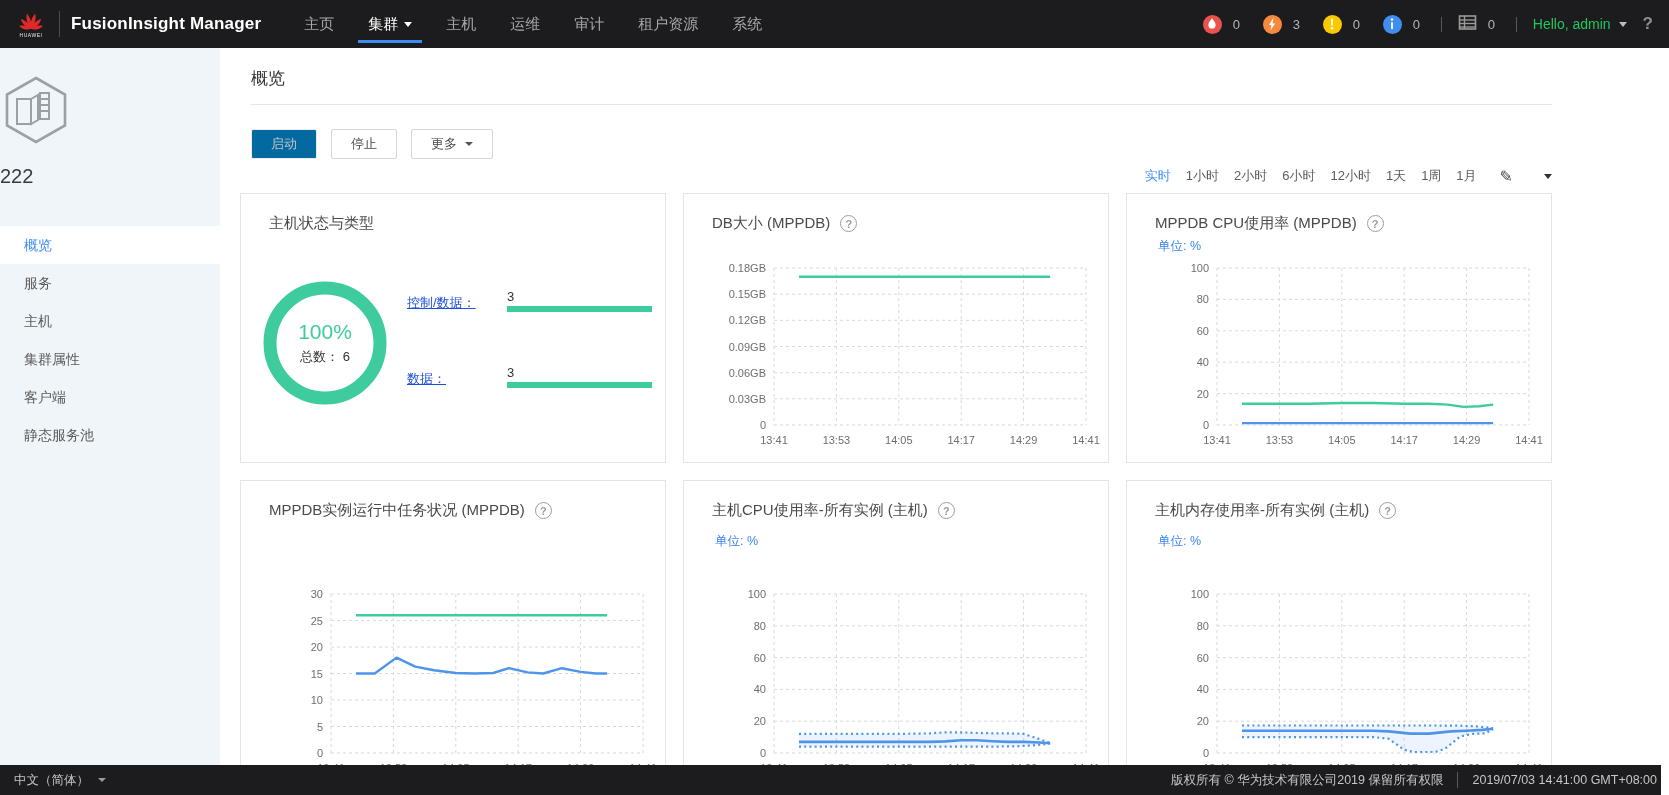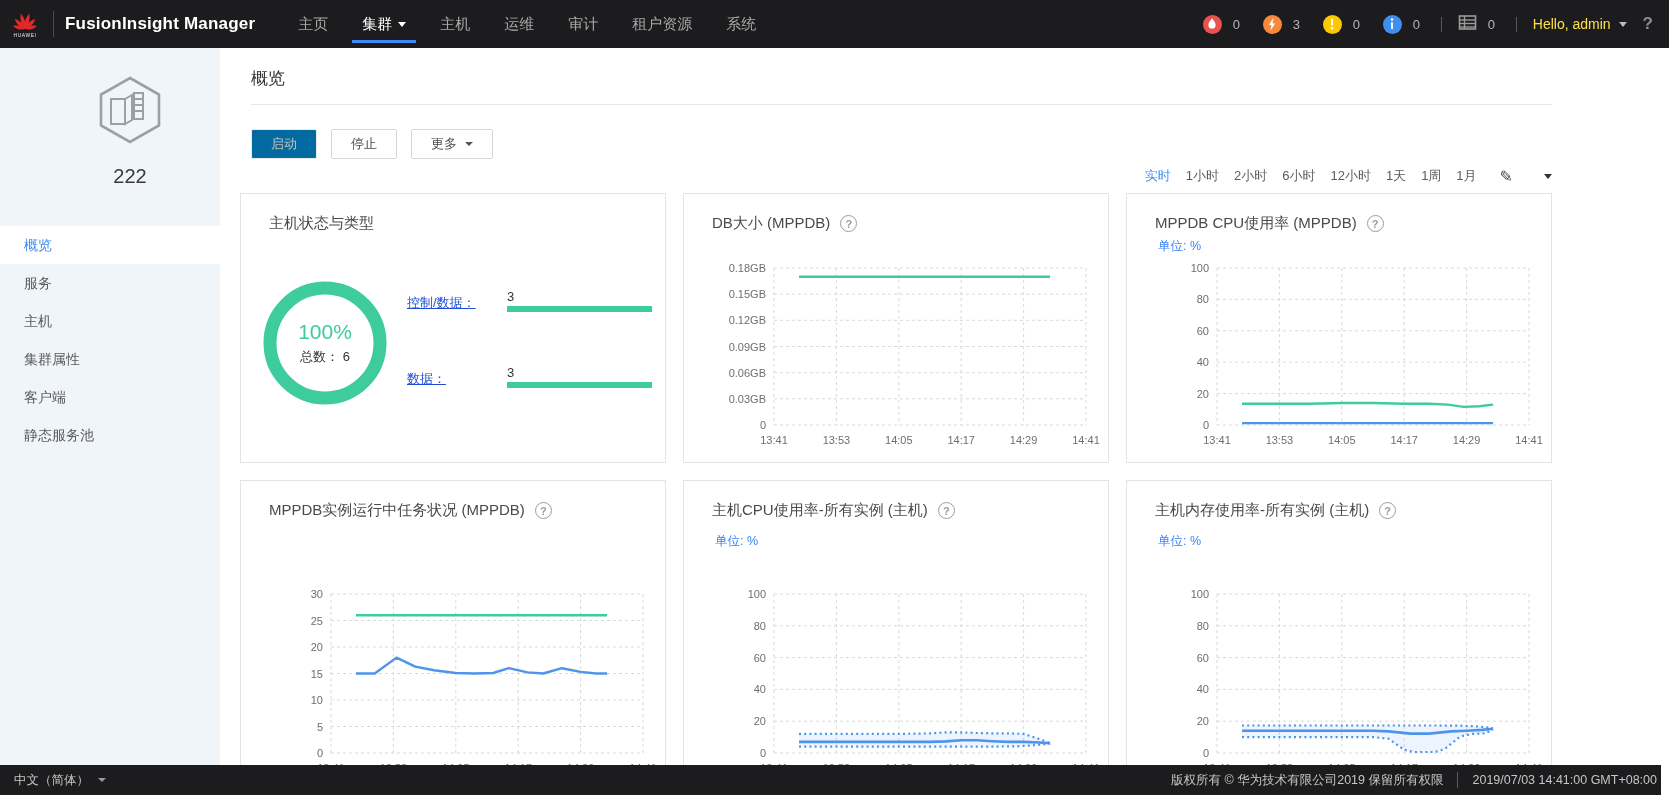--- a/index.html
+++ b/index.html
@@ -2,48 +2,48 @@
 <html><head>
 <meta charset="utf-8">
 <style>
   * { box-sizing: border-box; margin: 0; padding: 0; }
   html,body { width:1669px; height:795px; overflow:hidden; }
   body { position:relative; font-family:"Liberation Sans", sans-serif; background:#fff; }
 
   
   .navbar { position:absolute; top:0; left:0; right:0; height:48px; background:#1c1c1e;
             display:flex; align-items:center; z-index:20; }
-  .brand-wrap { display:flex; align-items:center; padding-left:8px; gap:11px; }
+  .brand-wrap { display:flex; align-items:center; padding-left:14px; gap:11px; }
   .logo-box { display:flex; flex-direction:column; align-items:center; width:34px; }
   .logo-box .huawei-word { font-size:5px; color:#e6e6e6; letter-spacing:.5px; margin-top:1px; }
   .logo-divider { width:1px; height:26px; background:#4b4b4b; }
   .brand { color:#fff; font-size:17px; font-weight:bold; letter-spacing:.2px; white-space:nowrap; }
   .nav-menu { display:flex; height:37px; margin-left:26px; }
   .nav-item { display:flex; align-items:center; gap:6px; padding:0 17px; font-size:15px;
               color:#a8a8a8; cursor:pointer; position:relative; }
   .nav-item.active { color:#fff; }
   .nav-item.active::after { content:""; position:absolute; left:7px; right:7px; bottom:0;
               height:3px; background:#3d8cf5; }
   .caret { width:0; height:0; border-left:4px solid transparent; border-right:4px solid transparent;
            border-top:5px solid currentColor; display:inline-block; }
   .nav-right { margin-left:auto; display:flex; align-items:center; padding-right:16px; }
   .alarm { display:flex; align-items:center; margin-left:18px; cursor:pointer; }
   .alarm-icon { width:19px; height:19px; border-radius:50%; display:flex; align-items:center;
                 justify-content:center; }
   .alarm-count { color:#b5b5b5; font-size:13px; margin-left:11px; min-width:12px; }
   .nav-divider { width:1px; height:15px; background:#585858; margin:0 8px 0 16px; }
   .task-wrap { display:flex; align-items:center; cursor:pointer; margin-left:8px; }
-  .greeting { color:#fde047; font-size:14px; display:flex; align-items:center; gap:8px;
+  .greeting { color:#22c55e; font-size:14px; display:flex; align-items:center; gap:8px;
               margin-left:8px; cursor:pointer; white-space:nowrap; }
   .greeting .caret { color:#bdbdbd; }
   .help-q { color:#8f8f8f; font-size:17px; font-weight:bold; margin-left:16px; cursor:pointer; }
 
   
   .sidebar { position:absolute; top:48px; left:0; width:220px; bottom:30px; background:#f0f5fa; z-index:5; }
-  .cluster-block { padding-top:27px; text-align:center;padding-left:40px; }
+  .cluster-block { padding-top:27px; text-align:left; }
   .cluster-name { font-size:20px; color:#3a3a3a; margin-top:16px; }
   .side-menu { margin-top:38px; }
   .side-item { height:38px; line-height:38px; padding-left:24px; font-size:14px; color:#5a5a5a;
                cursor:pointer; }
   .side-item.active { background:#fff; color:#3d8cf5; }
 
   
   .main { position:absolute; left:220px; top:48px; right:0; bottom:30px; background:#fff; overflow:hidden; }
   .page-title { font-size:17px; color:#333; padding:19px 0 0 31px; }
   .title-divider { height:1px; background:#e6e6e6; margin:14px 117px 0 31px; }

